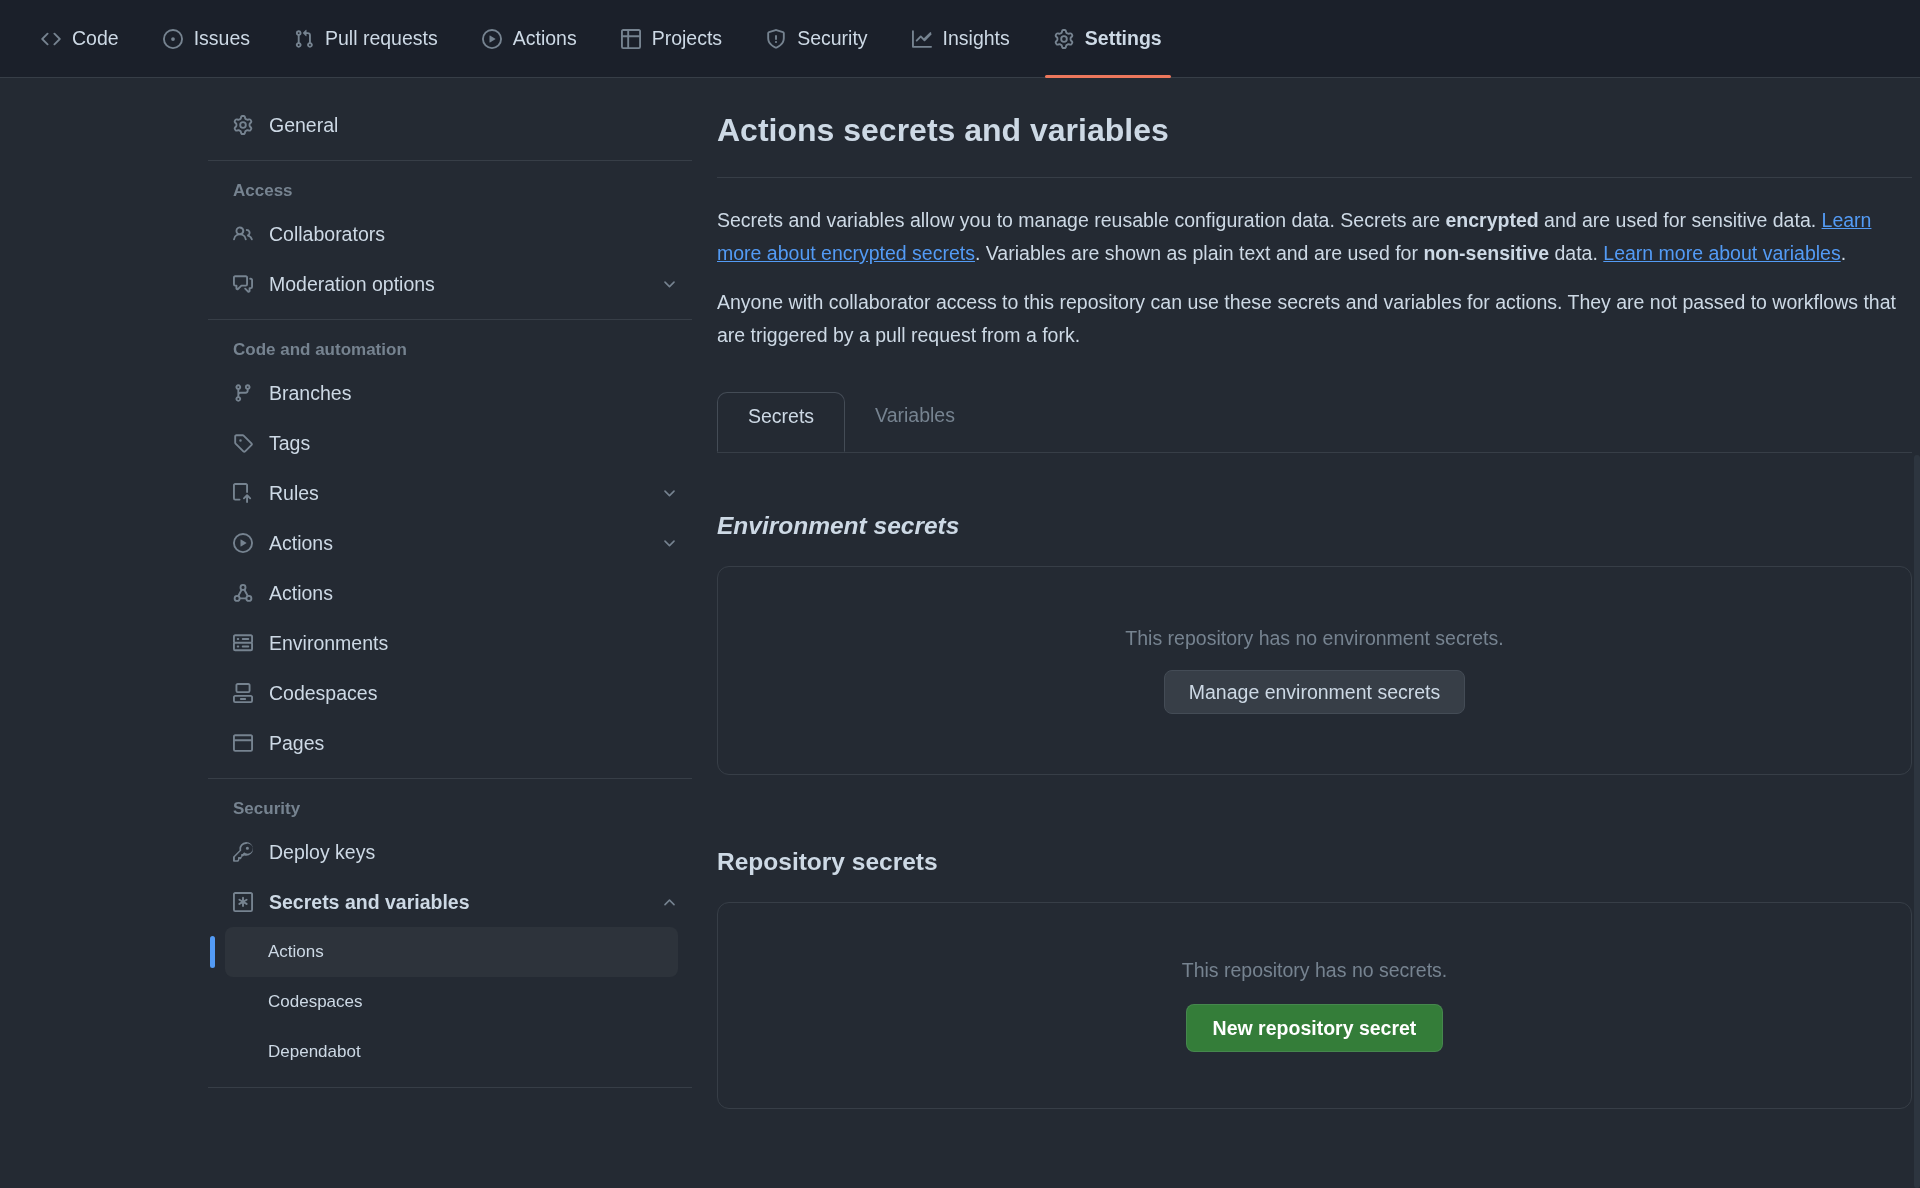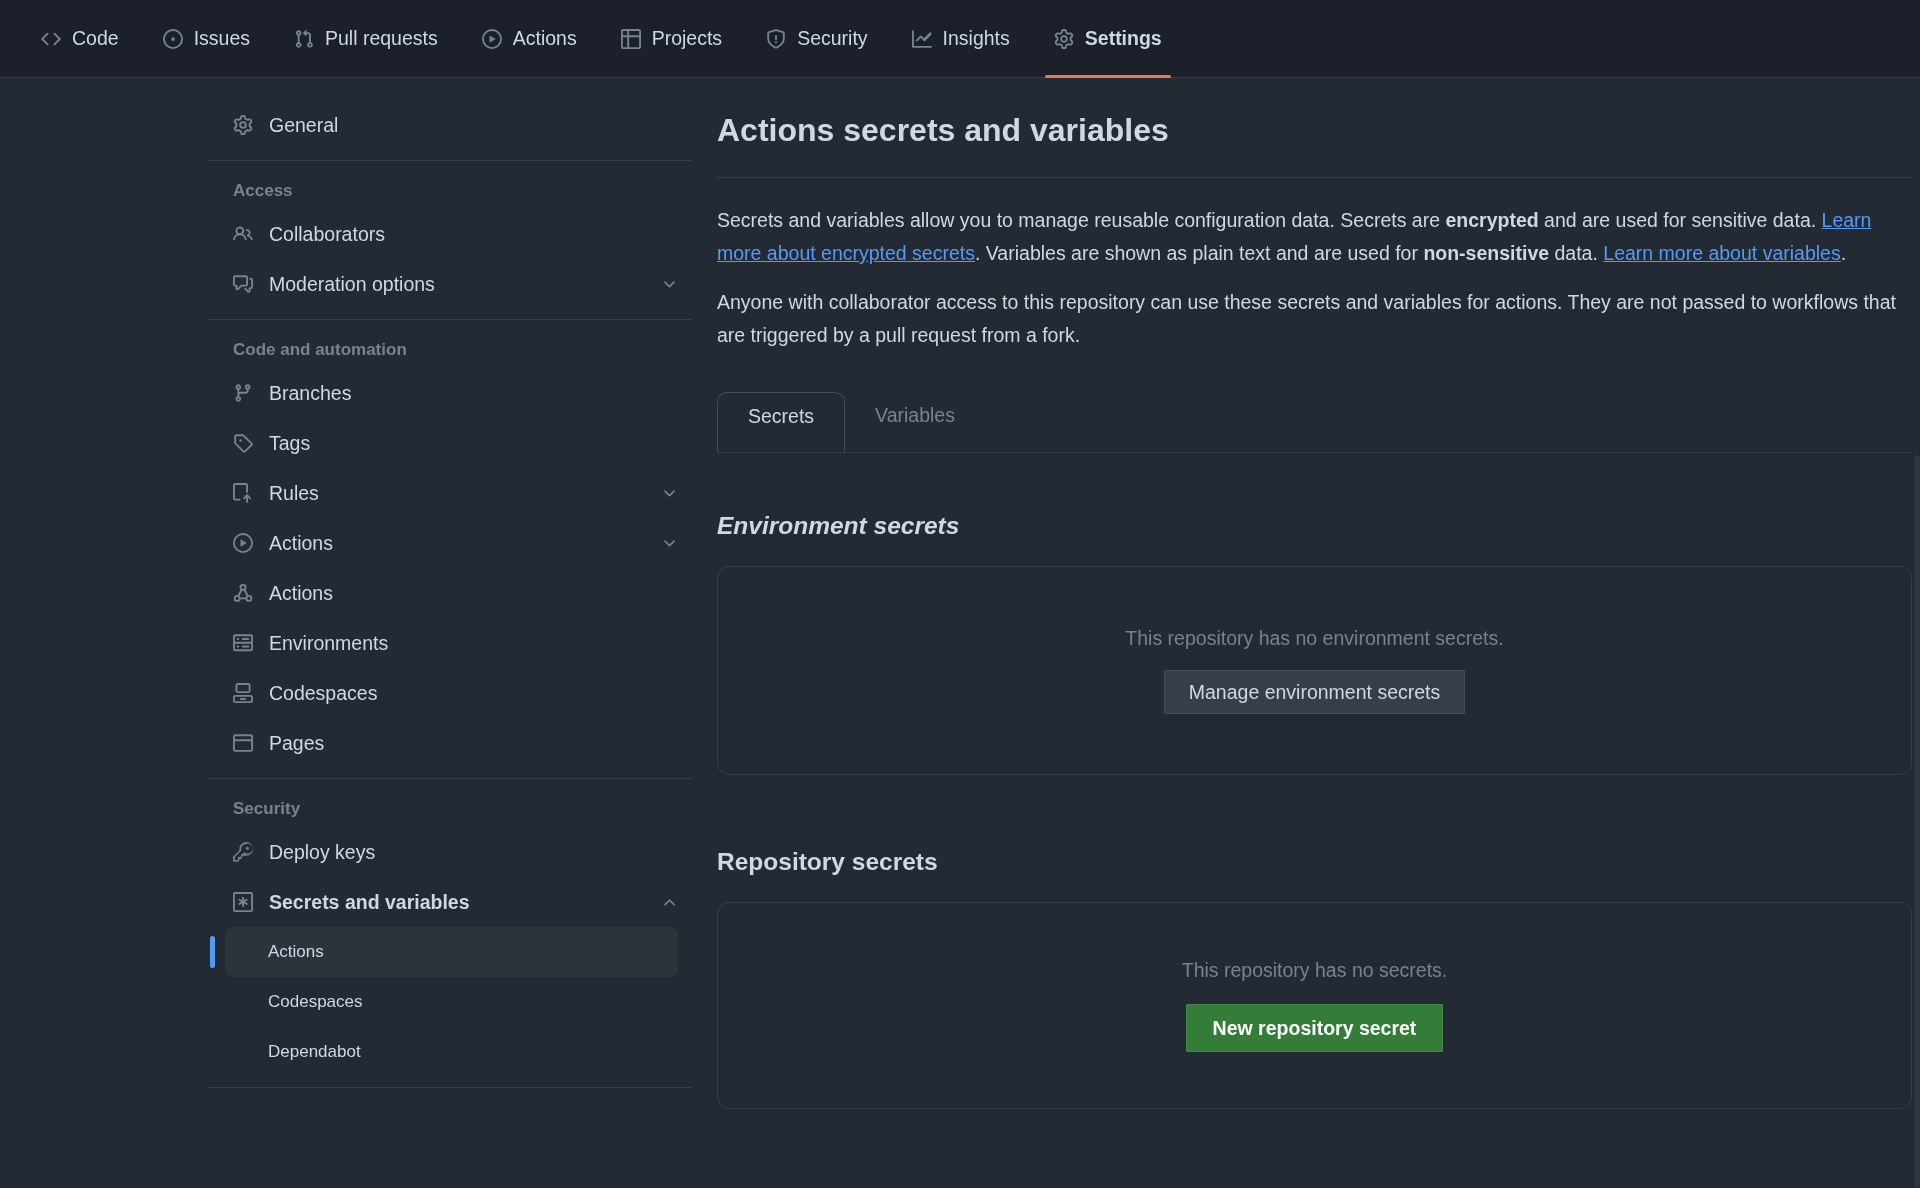--- a/index.html
+++ b/index.html
@@ -88,21 +88,21 @@
     margin-top:23px; border:1px solid #373e47; border-radius:12px;
     display:flex; flex-direction:column; align-items:center; justify-content:center;
     gap:22px;
   }
   .env-box { height:209px;gap:20px; }
   .repo-box { height:207px; }
   .empty-text { color:#768390; }
 
   .btn {
     display:flex; align-items:center; justify-content:center;
-    border-radius:1px; cursor:pointer; white-space:nowrap;
+    border-radius:8px; cursor:pointer; white-space:nowrap;
     font-family:"Liberation Sans", sans-serif; font-size:19.5px;
   }
   .btn-secondary {
     height:44px; padding:0 24px;
     background:#373e47; border:1px solid #444c56; color:#cdd9e5; font-weight:500;
   }
   .btn-primary {
     height:48px; padding:0 26px;
     background:#347d39; border:1px solid rgba(205,217,229,0.12);
     color:#ffffff; font-weight:600;

